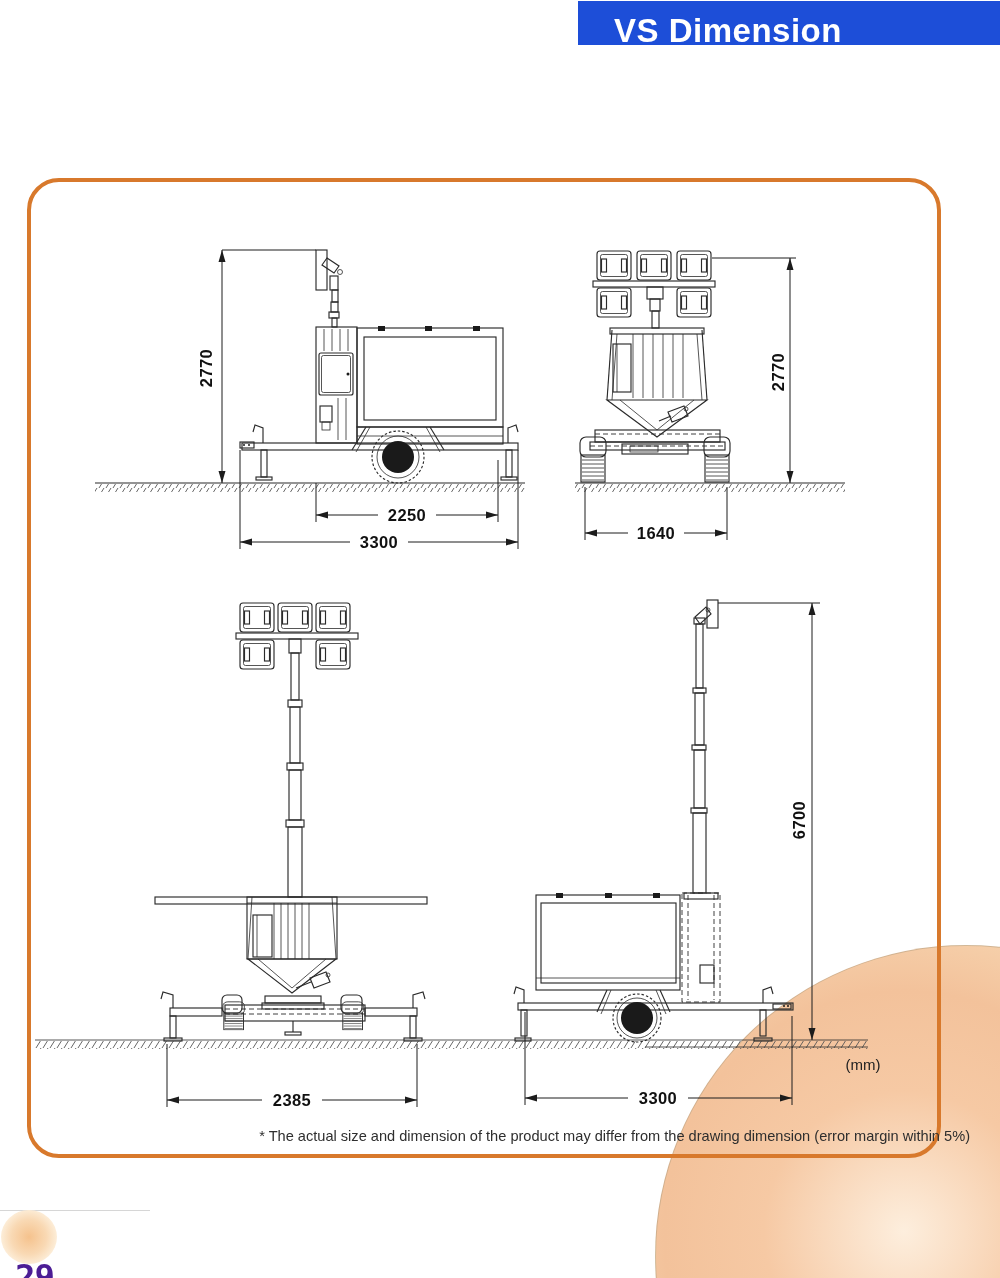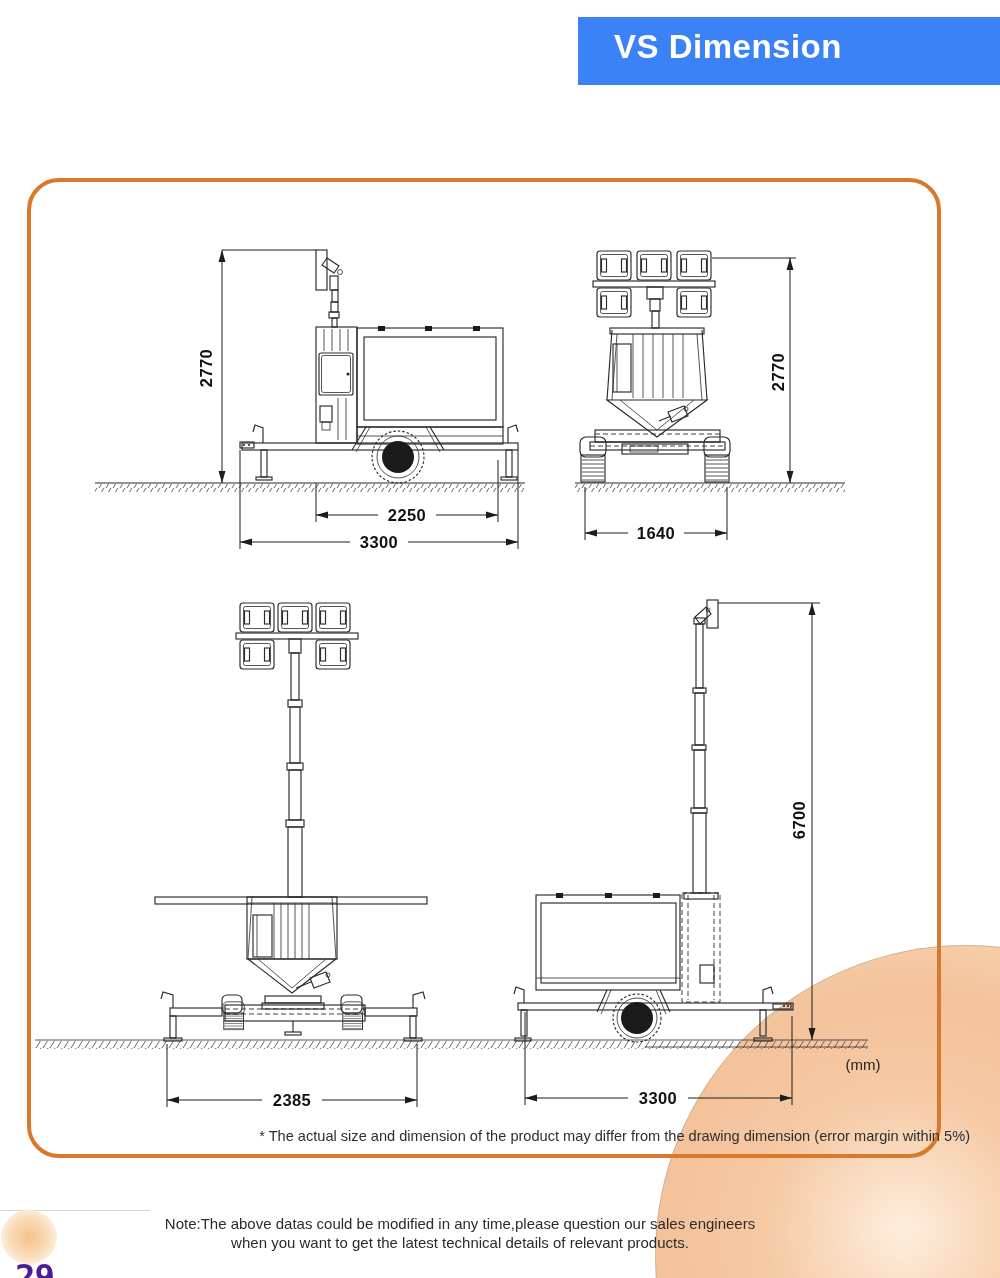--- a/index.html
+++ b/index.html
@@ -9,21 +9,21 @@
   
   .big-circle{position:absolute;left:655px;top:945px;width:620px;height:620px;border-radius:50%;
       background:radial-gradient(circle at 40% 46%, #fdeedd 0%, #f6c9a4 28%, #f3c29b 48%, #f8dcb8 72%, #fcf2d8 90%, #fdf9ea 100%);
       border:1px solid rgba(180,158,128,0.55);z-index:0;}
   .pagenum-circle{position:absolute;left:1px;top:1210px;width:56px;height:54px;border-radius:50%;
       background:radial-gradient(circle, #f5c28d 0%, #f9d9b4 45%, #fdf0dd 75%, rgba(255,255,255,0) 100%);
       z-index:2;}
   .fold-line{position:absolute;left:0;top:1210px;width:150px;height:1px;background:#d6d6d6;z-index:1;}
 
   
-  .header-bar{position:absolute;left:578px;top:17px;width:422px;height:68px;background:#3b82f6;z-index:3;}
+  .header-bar{position:absolute;left:578px;top:1px;width:422px;height:44px;background:#1d4ed8;z-index:3;}
   .header-bar .title{display:block;padding-left:36px;line-height:60px;font-size:33px;font-weight:bold;
       color:#ffffff;letter-spacing:0.5px;}
 
   
   .frame{position:absolute;left:27px;top:178px;width:914px;height:980px;box-sizing:border-box;
       border:4px solid #d8792c;border-radius:32px;background:transparent;z-index:1;}
 
   
   .drawings{position:absolute;left:0;top:0;width:1000px;height:1278px;z-index:2;}
 
@@ -357,20 +357,16 @@
       <polygon points="525,1098 537,1094.5 537,1101.5" class="ah"></polygon>
       <polygon points="792,1098 780,1094.5 780,1101.5" class="ah"></polygon>
       <text class="dimtxt" text-anchor="middle" x="658" y="1104">3300</text>
     </g>
 
     <text class="unittxt" text-anchor="middle" x="863" y="1070">(mm)</text>
   </svg>
 
   <div class="footnote">* The actual size and dimension of the product may differ from the drawing dimension (error margin within 5%)</div>
 
-  <div class="bottom-note">
-    <div>Note:The above datas could be modified in any time,please question our sales engineers</div>
-    <div>when you want to get the latest technical details of relevant products.</div>
-  </div>
 
   <div class="page-number">29</div>
 
 </div>
 
 </body></html>

